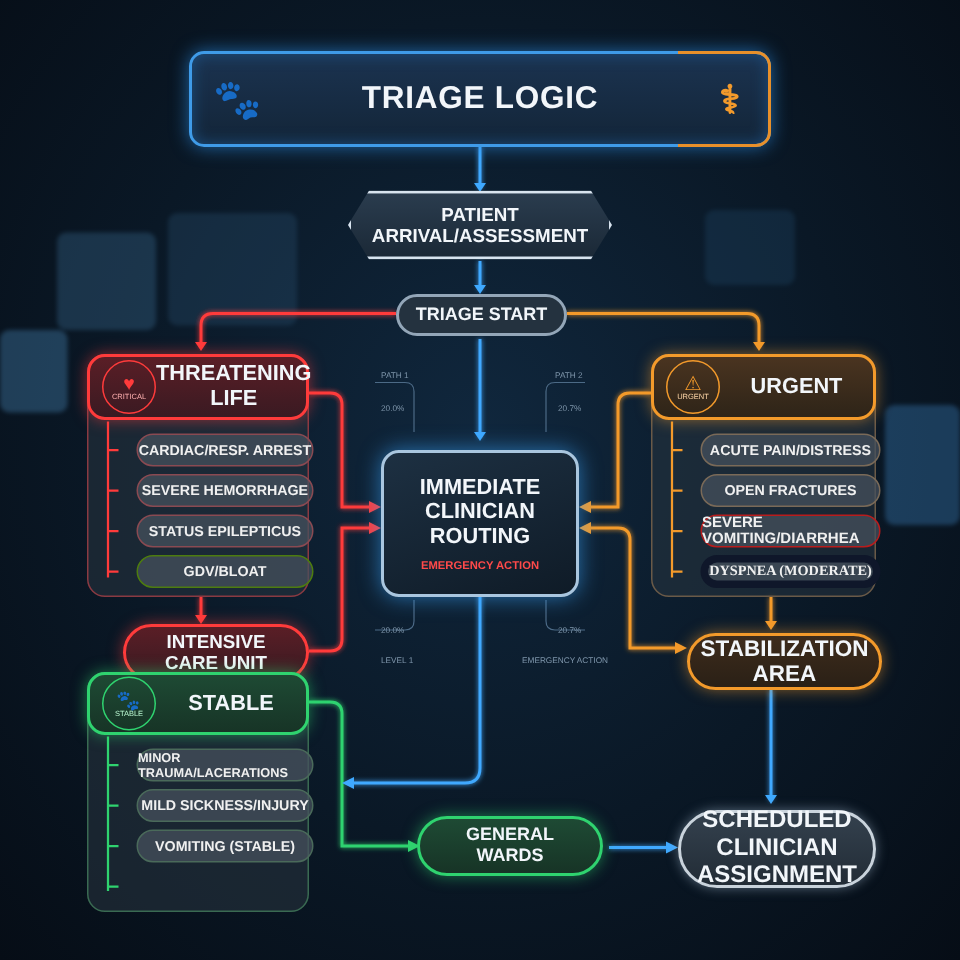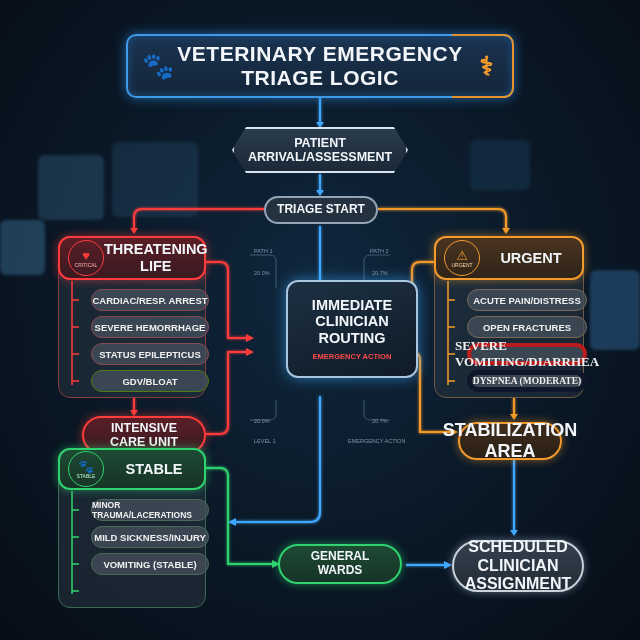--- a/index.html
+++ b/index.html
@@ -20,22 +20,22 @@
     clip-path:polygon(8% 0,92% 0,100% 50%,92% 100%,8% 100%,0 50%);}
   .pill{border-radius:24px;}
   .triage{left:264px;top:196px;width:114px;height:28px;font-size:12px;background:#24323f;border:2px solid #93a6b8;}
   .panel{position:absolute;border-radius:12px;box-sizing:border-box;background:rgba(40,52,64,.55);}
   .head{position:absolute;border-radius:12px;box-sizing:border-box;display:flex;align-items:center;}
   .badge{width:34px;height:34px;border-radius:50%;display:flex;flex-direction:column;align-items:center;justify-content:center;font-size:5px;margin-left:8px;flex-shrink:0;}
   .badge .g{font-size:13px;line-height:1;}
   .head .lbl{flex:1;text-align:center;font-weight:bold;font-size:14.5px;line-height:1.15;}
   .item{position:absolute;left:22px;height:22px;border-radius:11px;background:rgba(70,80,92,.75);
     display:flex;align-items:center;justify-content:center;font-size:9.5px;font-weight:bold;color:#f0f0f0;box-sizing:border-box;margin-left:10px;}
-  .center{left:254px;top:280px;width:132px;height:98px;border:2px solid #a9c6df;border-radius:12px;
-    background:linear-gradient(160deg,#1d3042,#0f1b27);box-shadow:0 0 14px #3aa6ff99;flex-direction:column;font-size:14.5px;margin-left:32px;}
+  .center{left:254px;top:300px;width:132px;height:98px;border:2px solid #a9c6df;border-radius:12px;
+    background:linear-gradient(160deg,#1d3042,#0f1b27);box-shadow:0 0 14px #3aa6ff99;flex-direction:column;font-size:14.5px;}
   .center .sub{margin-top:6px;font-size:7.5px;color:#ff4a4a;}
   .tiny{position:absolute;font-size:5.5px;color:#7e95aa;font-weight:normal;}
 </style>
 </head>
 <body>
 
 <div class="bg-deco" style="left:38px;top:155px;width:66px;height:65px;background:#3b6c92;"></div>
 <div class="bg-deco" style="left:112px;top:142px;width:86px;height:75px;background:#2a4f6e;"></div>
 <div class="bg-deco" style="left:0;top:220px;width:45px;height:55px;background:#4d8ec0;"></div>
 <div class="bg-deco" style="left:590px;top:270px;width:50px;height:80px;background:#3f86c4;"></div>
@@ -91,21 +91,20 @@
     <path d="M250 255 H270 Q276 255 276 261 V288"></path>
     <path d="M390 255 H370 Q364 255 364 261 V288"></path>
     <path d="M250 420 H270 Q276 420 276 414 V400"></path>
     <path d="M390 420 H370 Q364 420 364 414 V400"></path>
   </g>
 </svg>
 
 <div class="node title">
   <span class="ic" style="left:14px;color:#3fa9ff;">🐾</span>
   <div>
-    <div>VETERINARY EMERGENCY</div>
     <div>TRIAGE LOGIC</div>
   </div>
   <div class="edge-r"></div>
   <span class="ic" style="right:18px;color:#f39a2b;">⚕</span>
 </div>
 
 <div class="node hex">
   <span style="padding:0 22px;">PATIENT ARRIVAL/ASSESSMENT</span>
 </div>
 
@@ -139,21 +138,21 @@
       <span class="g" style="color:#f39a2b;">⚠</span>
       <span>URGENT</span>
     </div>
     <div class="lbl">URGENT</div>
   </div>
   <svg style="position:absolute;left:0;top:0;width:150px;height:162px;">
     <path d="M13 44 V148 M13 63 H20 M13 90 H20 M13 117 H20 M13 144 H20" stroke="#f39a2b" stroke-width="1.5" fill="none"></path>
   </svg>
   <div class="item" style="top:52px;width:120px;border:1px solid #7a6a58;">ACUTE PAIN/DISTRESS</div>
   <div class="item" style="top:79px;width:120px;border:1px solid #7a6a58;">OPEN FRACTURES</div>
-  <div class="item" style="top:106px;width:120px;border:4px solid #b91c1c;font-size:13px;font-family:Liberation Serif, serif;">SEVERE VOMITING/DIARRHEA</div>
+  <div class="item" style="top:106px;width:120px;border:1px solid #b91c1c;font-size:10px;">SEVERE VOMITING/DIARRHEA</div>
   <div class="item" style="top:133px;width:120px;border:5px solid #0f172a;font-family:Liberation Serif, serif;">DYSPNEA (MODERATE)</div>
 </div>
 
 <div class="node center">
   <div>IMMEDIATE</div>
   <div>CLINICIAN</div>
   <div>ROUTING</div>
   <div class="sub">EMERGENCY ACTION</div>
 </div>
 
@@ -182,21 +181,21 @@
     <div class="lbl">STABLE</div>
   </div>
   <svg style="position:absolute;left:0;top:0;width:148px;height:160px;">
     <path d="M13 42 V145 M13 61 H20 M13 88 H20 M13 115 H20 M13 142 H20" stroke="#2fd36f" stroke-width="1.5" fill="none"></path>
   </svg>
   <div class="item" style="top:50px;width:118px;border:1px solid #4a6a5a;font-size:8.5px;">MINOR TRAUMA/LACERATIONS</div>
   <div class="item" style="top:77px;width:118px;border:1px solid #4a6a5a;">MILD SICKNESS/INJURY</div>
   <div class="item" style="top:104px;width:118px;border:1px solid #4a6a5a;">VOMITING (STABLE)</div>
 </div>
 
-<div class="node pill" style="left:458px;top:422px;width:104px;height:38px;font-size:18px;border:2px solid #f39a2b;background:linear-gradient(180deg,#3e2c1c,#2a2016);box-shadow:0 0 10px #f39a2b88;">
+<div class="node pill" style="left:458px;top:422px;width:130px;height:38px;font-size:15px;border:2px solid #f39a2b;background:linear-gradient(180deg,#3e2c1c,#2a2016);box-shadow:0 0 10px #f39a2b88;">
   <div>
     <div>STABILIZATION</div>
     <div>AREA</div>
   </div>
 </div>
 
 <div class="node pill" style="left:278px;top:544px;width:124px;height:40px;font-size:12px;border:2px solid #2fd36f;background:linear-gradient(180deg,#1e4a34,#173426);box-shadow:0 0 10px #2fd36f88;">
   <div>
     <div>GENERAL</div>
     <div>WARDS</div>

